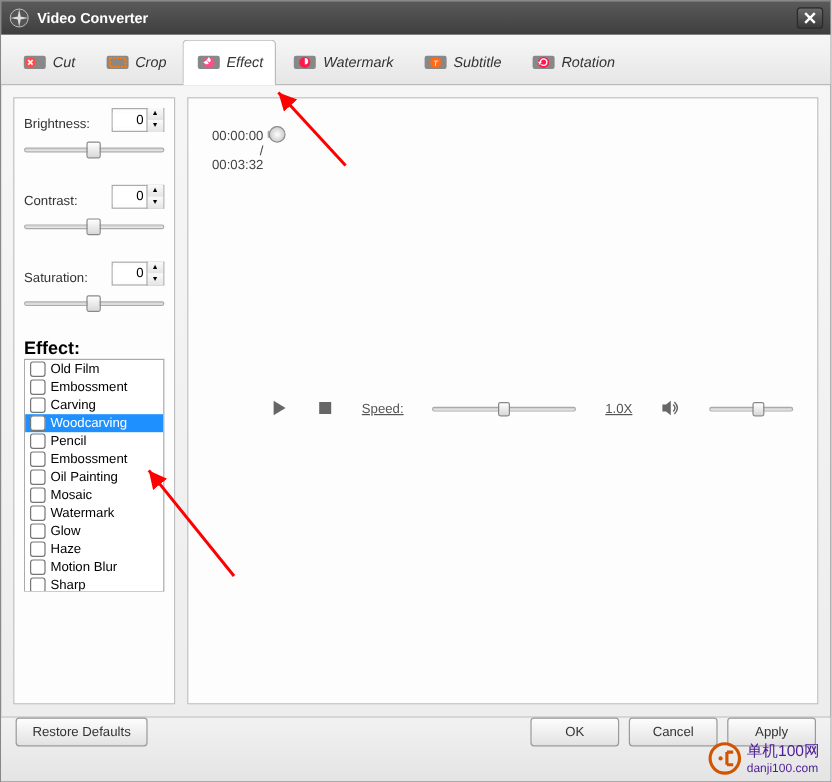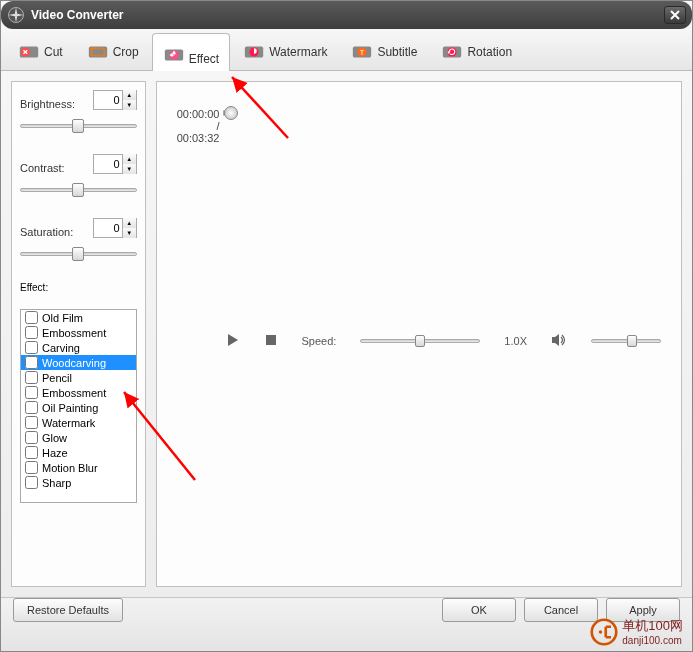--- a/index.html
+++ b/index.html
@@ -1,74 +1,74 @@
 <!DOCTYPE html>
 <html><head>
 <meta charset="utf-8">
 <style>
 * { box-sizing: border-box; margin: 0; padding: 0; font-family: "Segoe UI", Tahoma, sans-serif; }
 body { background: #f0f0f0; width: 693px; height: 652px; position: relative; }
 
 .window { width: 693px; height: 652px; background: linear-gradient(#f7f7f7,#ececec); border: 1px solid #888; display: flex; flex-direction: column; }
 
-.titlebar { height: 28px; background: linear-gradient(#5a5a5a,#3e3e3e); display: flex; align-items: center; padding: 0 6px; color: #fff; font-size: 12px; border-radius: 12px; }
+.titlebar { height: 28px; background: linear-gradient(#5a5a5a,#3e3e3e); display: flex; align-items: center; padding: 0 6px; color: #fff; font-size: 12px; }
 .titlebar .logo { width: 18px; height: 18px; margin-right: 6px; }
 .titlebar .title { flex: 1; font-weight: bold; }
 .close-btn { width: 22px; height: 18px; background: linear-gradient(#6a6a6a,#3a3a3a); border: 1px solid #2a2a2a; border-radius: 3px; display: flex; align-items: center; justify-content: center; cursor: pointer; }
 .close-btn svg { width: 10px; height: 10px; }
 
-.tabbar { height: 42px; background: linear-gradient(#f7f7f7,#e6e6e6); border-bottom: 1px solid #bbb; display: flex; padding: 4px 6px 0 6px; gap: 2px; }
+.tabbar { height: 42px; background: linear-gradient(#f7f7f7,#e6e6e6); border-bottom: 1px solid #bbb; display: flex; padding: 4px 6px 0 6px; gap: 2px; font-style: italic; }
 .tab { display: flex; align-items: center; padding: 4px 10px; border: 1px solid transparent; border-bottom: none; border-radius: 4px 4px 0 0; cursor: pointer; font-size: 12px; color: #333; position: relative; }
 .tab .icon { width: 22px; height: 22px; margin-right: 4px; }
-.tab.active { background: #fff; border-color: #bbb; align-items: flex-end; }
+.tab.active { background: #fff; border-color: #bbb; }
 .tab.active::after { content: ""; position: absolute; left: 0; right: 0; bottom: -1px; height: 2px; background: #fff; }
 
 .content { flex: 1; display: flex; padding: 10px; gap: 10px; }
 .left-panel { width: 160px; border: 1px solid #c0c0c0; background: #fdfdfd; padding: 8px; display: flex; flex-direction: column; gap: 20px; }
 .ctrl { font-size: 11px; color: #333; }
 .ctrl-top { display: flex; align-items: flex-end; justify-content: space-between; margin-bottom: 8px; }
 .spin { display: flex; align-items: center; border: 1px solid #aaa; height: 20px; }
 .spin input { width: 28px; border: none; font-size: 11px; text-align: right; padding-right: 2px; outline: none; }
 .spin .btns { display: flex; flex-direction: column; }
 .spin .btns button { width: 14px; height: 10px; border: none; border-left: 1px solid #aaa; background: linear-gradient(#fafafa,#e4e4e4); font-size: 6px; line-height: 6px; cursor: pointer; padding: 0; }
 .slider-wrap { position: relative; height: 16px; }
 .slider-wrap input[type=range] { width: 100%; -webkit-appearance: none; height: 4px; background: linear-gradient(#ccc,#eee); border: 1px solid #aaa; border-radius: 2px; }
 .slider-wrap input[type=range]::-webkit-slider-thumb { -webkit-appearance: none; width: 12px; height: 14px; background: linear-gradient(#fefefe,#d8d8d8); border: 1px solid #888; border-radius: 2px; cursor: pointer; }
 
-.effect-block .effect-label { font-size: 10px; margin-bottom: 16px; display: block; }
+.effect-block .effect-label { font-size: 15px; margin-bottom: 0; display: block; font-weight: bold; }
 .effect-list { border: 1px solid #aaa; height: 194px; overflow-y: scroll; background: #fff; font-size: 11px; }
 .effect-list .item { display: flex; align-items: center; padding: 1px 4px; cursor: pointer; white-space: nowrap; }
 .effect-list .item input { margin-right: 4px; }
 .effect-list .item.selected { background: #1e90ff; color: #fff; }
 .effect-list::-webkit-scrollbar { width: 16px; }
 .effect-list::-webkit-scrollbar-track { background: #efefef; border-left: 1px solid #ccc; }
 .effect-list::-webkit-scrollbar-thumb { background: #cfcfcf; border: 1px solid #aaa; }
 
 .right-panel { flex: 1; border: 1px solid #c0c0c0; background: #fdfdfd; padding: 20px; display: flex; }
 .video { flex: 1; background: #000; position: relative; }
 .video .bar-top { position: absolute; top: 0; left: 0; right: 0; height: 42px; background: #2a2a2a; }
 .video .bar-bottom { position: absolute; bottom: 0; left: 0; right: 0; height: 36px; background: #2a2a2a; }
 .time { text-align: right; font-size: 11px; color: #444; margin: 6px 4px 4px 0; }
 .prog-wrap { height: 18px; }
 .prog-wrap input[type=range] { width: 100%; -webkit-appearance: none; height: 6px; background: linear-gradient(#e8e8e8,#cfcfcf); border: 1px solid #aaa; border-radius: 3px; }
 .prog-wrap input[type=range]::-webkit-slider-thumb { -webkit-appearance: none; width: 14px; height: 14px; background: radial-gradient(#fff,#bbb); border: 1px solid #888; border-radius: 50%; cursor: pointer; }
-.controls { display: flex; align-items: center; gap: 24px; margin-top: 14px; font-size: 11px; color: #555; }
+.controls { display: flex; align-items: center; gap: 24px; margin-top: 14px; font-size: 11px; color: #555; text-decoration: underline; }
 .play, .stop { cursor: pointer; }
 .speed-slider, .vol-slider { -webkit-appearance: none; height: 4px; background: linear-gradient(#ccc,#eee); border: 1px solid #aaa; border-radius: 2px; }
 .speed-slider { width: 120px; }
 .vol-slider { width: 70px; }
 .speed-slider::-webkit-slider-thumb, .vol-slider::-webkit-slider-thumb { -webkit-appearance: none; width: 10px; height: 12px; background: linear-gradient(#fefefe,#d8d8d8); border: 1px solid #888; border-radius: 2px; cursor: pointer; }
 
 .footer { height: 54px; border-top: 1px solid #c5c5c5; display: flex; align-items: flex-start; padding: 0 12px; gap: 8px; background: linear-gradient(#f2f2f2,#e4e4e4); }
 .footer .spacer { flex: 1; }
 .btn { min-width: 74px; height: 24px; background: linear-gradient(#fdfdfd,#e2e2e2); border: 1px solid #9a9a9a; border-radius: 3px; font-size: 11px; color: #333; cursor: pointer; }
 
 .arrow { position: absolute; pointer-events: none; }
 
-.watermark { position: absolute; right: 10px; bottom: 6px; font-size: 13px; color: #7f1d1d; pointer-events: none; display: flex; align-items: center; gap: 4px; }
+.watermark { position: absolute; right: 10px; bottom: 6px; font-size: 13px; color: #4c1d95; pointer-events: none; display: flex; align-items: center; gap: 4px; }
 .watermark svg { width: 28px; height: 28px; }
 </style>
 </head>
 <body>
 
 <div class="window">
 
   <div class="titlebar">
     <span class="logo">
       <svg viewBox="0 0 24 24">
@@ -202,20 +202,24 @@
               <input type="checkbox" style="">
               <span>Pencil</span>
             </div>
             <div class="item">
               <input type="checkbox" style="">
               <span>Embossment</span>
             </div>
             <div class="item">
               <input type="checkbox" style="">
               <span>Oil Painting</span>
+            </div>
+            <div class="item">
+              <input type="checkbox" style="">
+              <span>Mosaic</span>
             </div>
             <div class="item">
               <input type="checkbox" style="">
               <span>Watermark</span>
             </div>
             <div class="item">
               <input type="checkbox" style="">
               <span>Glow</span>
             </div>
             <div class="item">

